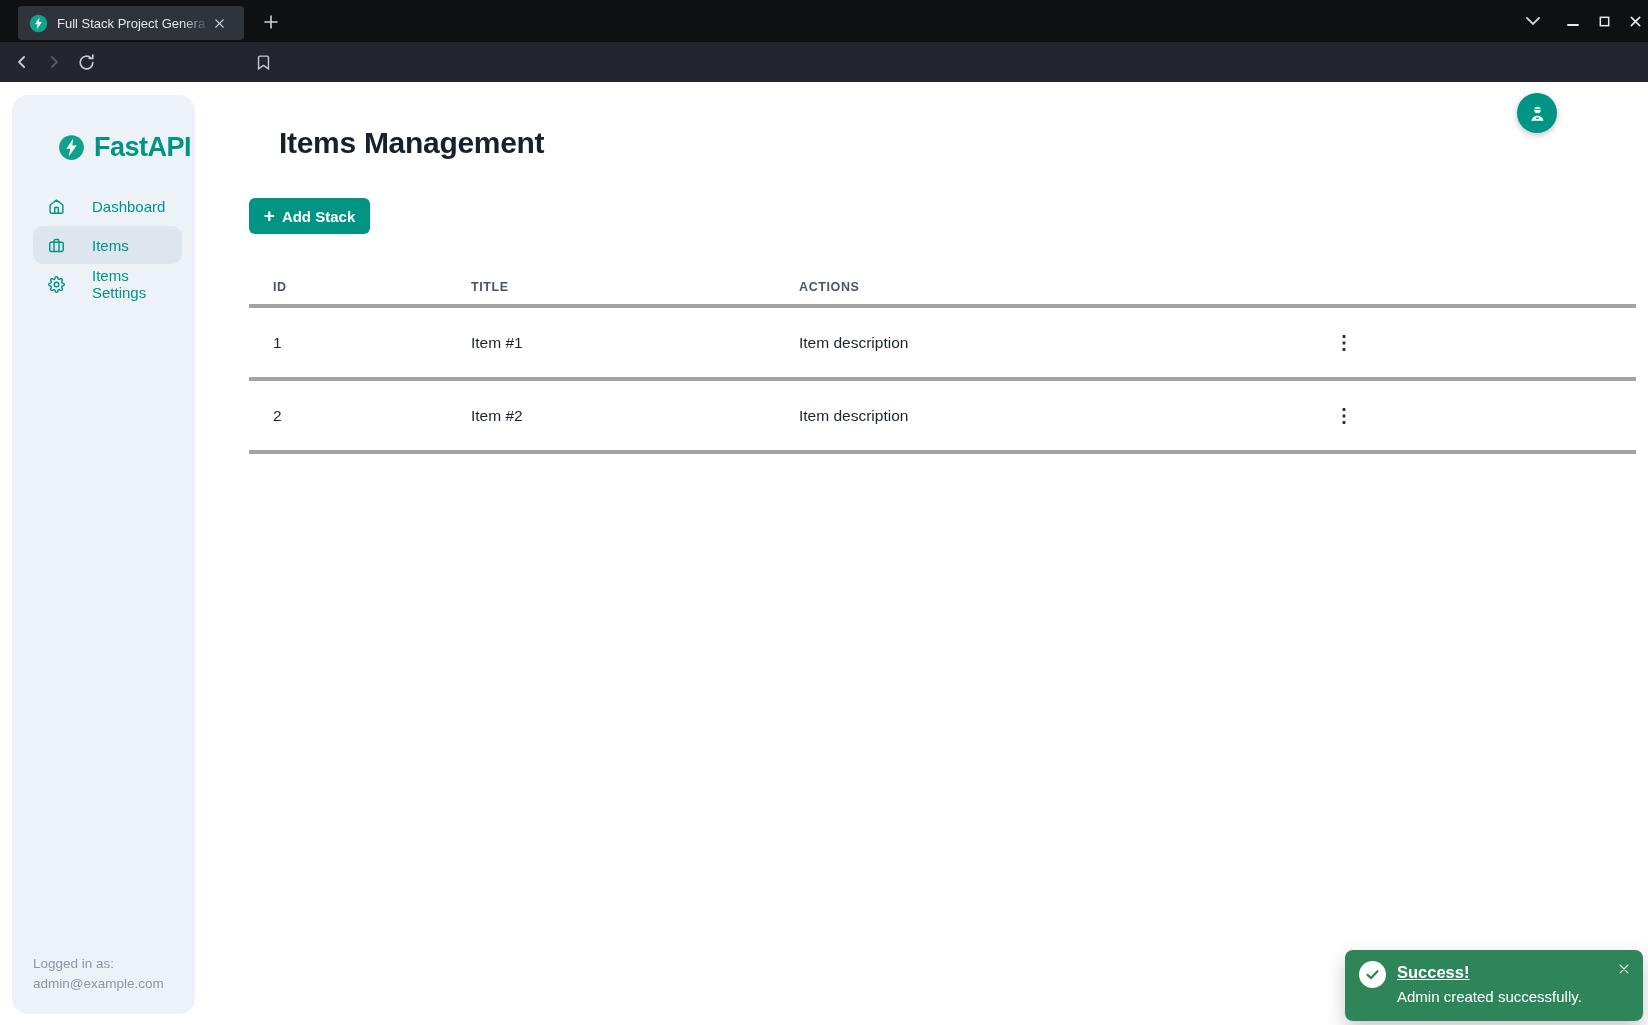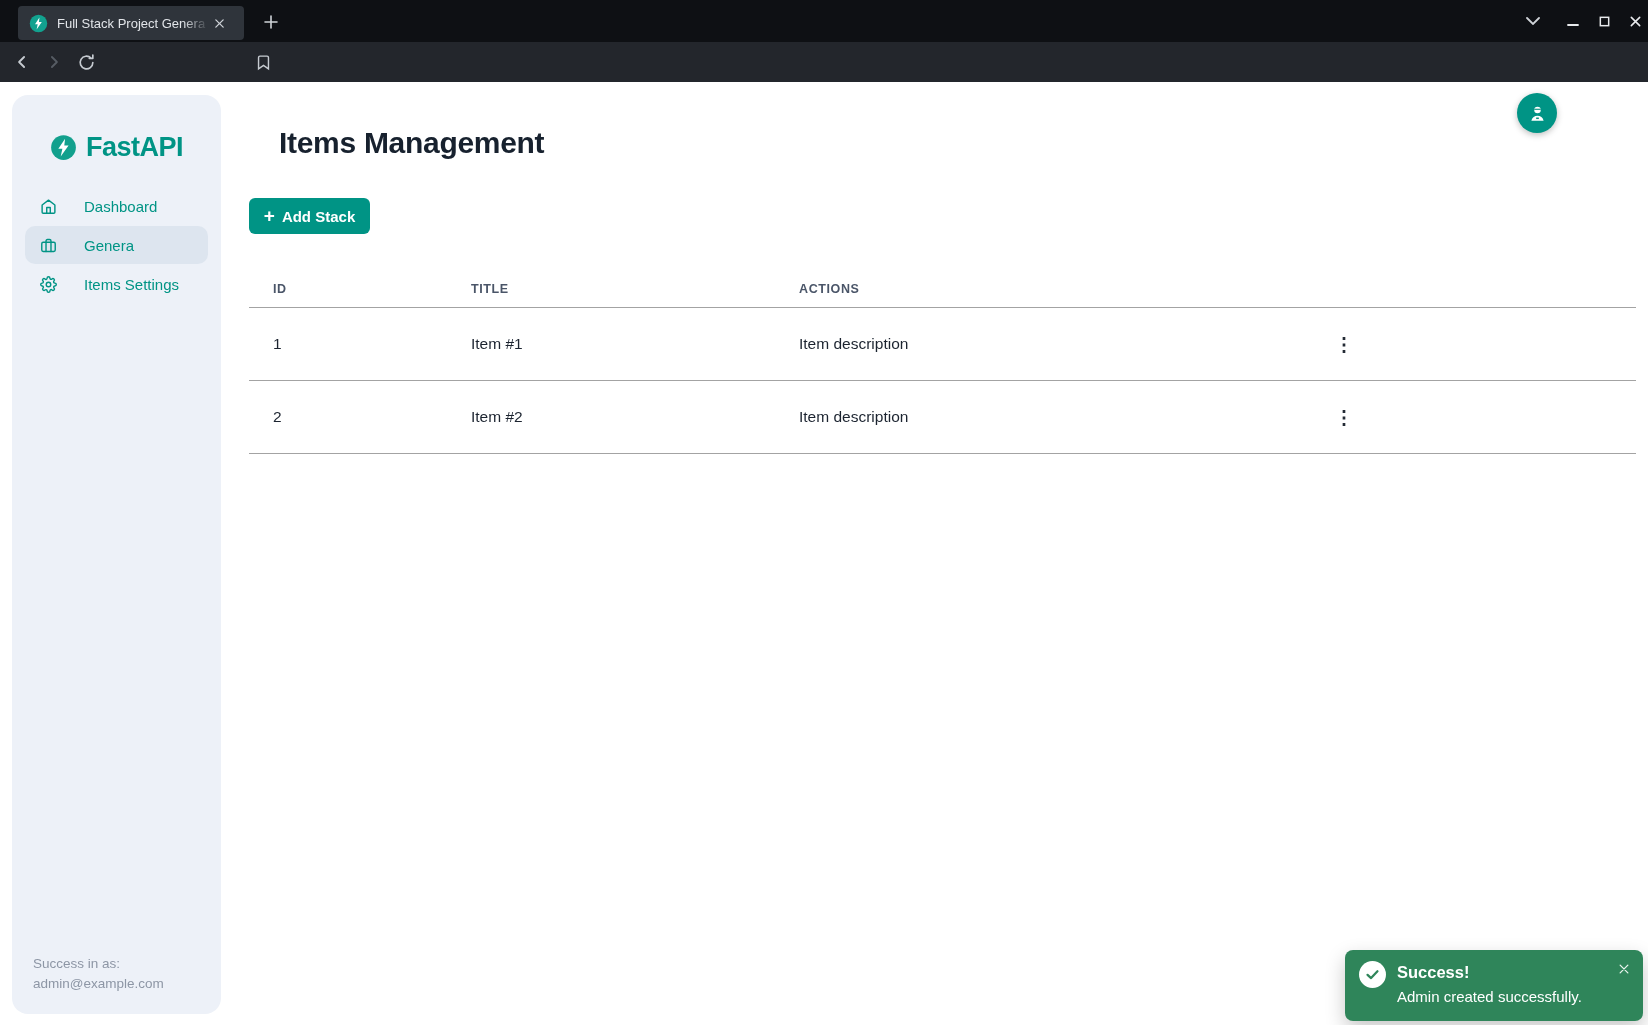--- a/index.html
+++ b/index.html
@@ -42,22 +42,22 @@
   .bat-badge { position:absolute; top:-5px; right:-7px; min-width:15px; height:15px; border-radius:8px;
             background:#e5303e; color:#fff; font-size:9.5px; font-weight:700; display:flex;
             align-items:center; justify-content:center; padding:0 3px; }
   .chrome-right { position:absolute; right:16px; top:47px; display:flex; align-items:center; gap:13px; }
   .chrome-right .icon-btn { border:none; background:transparent; cursor:pointer; width:26px; height:26px;
             display:flex; align-items:center; justify-content:center; }
 
   
   .page { position:absolute; left:0; top:82px; width:1648px; height:943px; background:#fff; }
 
-  .sidebar { position:absolute; left:12px; top:13px; width:209px; height:919px;
-             background:#edf1f8; border-radius:16px; }
+  .sidebar { position:absolute; left:12px; top:13px; width:183px; height:919px;
+             background:#edf1f8; border-radius:16px;padding-left:8px; }
   .logo { display:flex; align-items:center; gap:9px; margin:37px 0 0 38px; }
   .logo-mark { width:27px; height:27px; }
   .logo-text { font-size:27px; font-weight:600; color:#009485; letter-spacing:-0.5px; }
   .nav { margin-top:24px; padding:0 13px; }
   .nav-item { height:38px; margin-bottom:1px; border-radius:10px; display:flex; align-items:center;
               gap:27px; padding-left:15px; color:#009485; font-size:15px; cursor:pointer; }
   .nav-item.active { background:#dde5ef; }
   .nav-item svg { flex:0 0 17px; }
   .sidebar-footer { position:absolute; left:21px; bottom:20px; color:#8d96a5; font-size:13.5px;
               line-height:20px; }
@@ -65,37 +65,37 @@
   .page-title { position:absolute; left:249px; top:44px; font-size:30px; font-weight:700;
               color:#17212e; letter-spacing:-0.3px;margin-left:30px; }
   .add-btn { position:absolute; left:249px; top:116px; width:121px; height:36px; background:#009485;
               color:#fff; border:none; border-radius:6px; font-size:15px; font-weight:700;
               font-family:inherit; display:flex; align-items:center; justify-content:center; gap:7px;
               cursor:pointer; }
   .add-btn .plus { font-size:19px; font-weight:700; line-height:1; margin-top:-2px; }
 
   .items-table { position:absolute; left:249px; top:188px; width:1387px; }
   .t-head, .t-row { display:grid; grid-template-columns:198px 328px 518px 1fr; padding-left:24px;
-              align-items:center; border-bottom:1px solid #a3a3a3; }
+              align-items:center; border-bottom:4px solid #a3a3a3; }
   .t-head { height:38px; }
   .t-head span { font-size:12.5px; font-weight:700; color:#4a5568; letter-spacing:0.6px; }
   .t-row { height:73px; font-size:15.5px; color:#1c2430; }
   .kebab-btn { width:30px; height:30px; margin-left:12px; border:none; background:transparent;
               cursor:pointer; color:#242b35; font-size:19px; font-weight:700; line-height:1;
               border-radius:6px; }
 
   .avatar-fab { position:absolute; left:1517px; top:11px; width:40px; height:40px; border-radius:50%;
               background:#009485; border:none; cursor:pointer; display:flex; align-items:center;
               justify-content:center; box-shadow:0 2px 6px rgba(0,0,0,0.25); }
 
   .toast { position:absolute; left:1345px; top:868px; width:298px; height:71px; background:#2F855A;
               border-radius:8px; color:#fff; box-shadow:0 8px 20px rgba(0,0,0,0.22); }
   .toast-icon { position:absolute; left:14px; top:11px; width:27px; height:27px; background:#fff;
               border-radius:50%; display:flex; align-items:center; justify-content:center; }
-  .toast-title { position:absolute; left:52px; top:13px; font-size:16.5px; font-weight:700; }
+  .toast-title { position:absolute; left:52px; top:13px; font-size:16.5px; font-weight:700;text-decoration:underline; }
   .toast-msg { position:absolute; left:52px; top:38px; font-size:15px; }
   .toast-close { position:absolute; right:9px; top:9px; width:20px; height:20px; border:none;
               background:transparent; cursor:pointer; display:flex; align-items:center; justify-content:center; }
 </style>
 </head>
 <body>
 
 <div class="tabstrip">
   <div class="tab">
     <span class="favicon">
@@ -239,33 +239,33 @@
             <path d="M3 9.8 12 3l9 6.8V20a1.5 1.5 0 0 1-1.5 1.5h-15A1.5 1.5 0 0 1 3 20z"></path>
             <path d="M9.5 21.5v-8h5v8"></path>
           </svg>
         <span>Dashboard</span>
       </div>
       <div class="nav-item active">
         <svg viewBox="0 0 24 24" width="17" height="17" fill="none" stroke="#009485" stroke-width="2" stroke-linecap="round" stroke-linejoin="round">
             <rect x="2.5" y="7.5" width="19" height="13" rx="2"></rect>
             <path d="M15.5 20.5v-15a2 2 0 0 0-2-2h-3a2 2 0 0 0-2 2v15"></path>
           </svg>
-        <span>Genera</span>
+        <span>Items</span>
       </div>
       <div class="nav-item">
         <svg viewBox="0 0 24 24" width="17" height="17" fill="none" stroke="#009485" stroke-width="2" stroke-linecap="round" stroke-linejoin="round">
             <circle cx="12" cy="12" r="3.2"></circle>
             <path d="M19.4 15a1.65 1.65 0 0 0 .33 1.82l.06.06a2 2 0 0 1-2.83 2.83l-.06-.06a1.65 1.65 0 0 0-1.82-.33 1.65 1.65 0 0 0-1 1.51V21a2 2 0 0 1-4 0v-.09A1.65 1.65 0 0 0 9 19.4a1.65 1.65 0 0 0-1.82.33l-.06.06a2 2 0 0 1-2.83-2.83l.06-.06a1.65 1.65 0 0 0 .33-1.82 1.65 1.65 0 0 0-1.51-1H3a2 2 0 0 1 0-4h.09A1.65 1.65 0 0 0 4.6 9a1.65 1.65 0 0 0-.33-1.82l-.06-.06a2 2 0 0 1 2.83-2.83l.06.06a1.65 1.65 0 0 0 1.82.33H9a1.65 1.65 0 0 0 1-1.51V3a2 2 0 0 1 4 0v.09a1.65 1.65 0 0 0 1 1.51 1.65 1.65 0 0 0 1.82-.33l.06-.06a2 2 0 0 1 2.83 2.83l-.06.06a1.65 1.65 0 0 0-.33 1.82V9a1.65 1.65 0 0 0 1.51 1H21a2 2 0 0 1 0 4h-.09a1.65 1.65 0 0 0-1.51 1z"></path>
           </svg>
         <span>Items Settings</span>
       </div>
     </nav>
 
     <div class="sidebar-footer">
-      <div>Success in as:</div>
+      <div>Logged in as:</div>
       <div>admin@example.com</div>
     </div>
   </aside>
 
   <h1 class="page-title">Items Management</h1>
 
   <button class="add-btn">
     <span class="plus">+</span>
     <span>Add Stack</span>
   </button>

